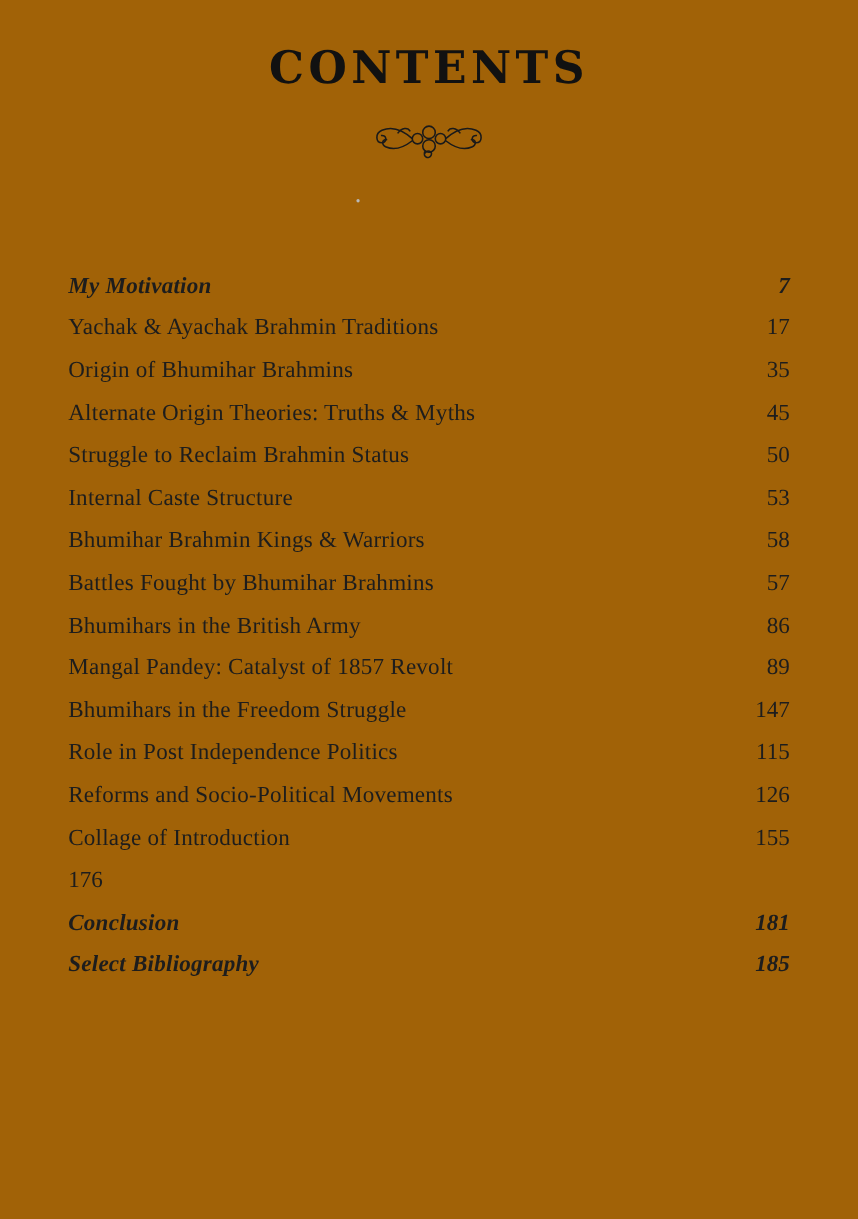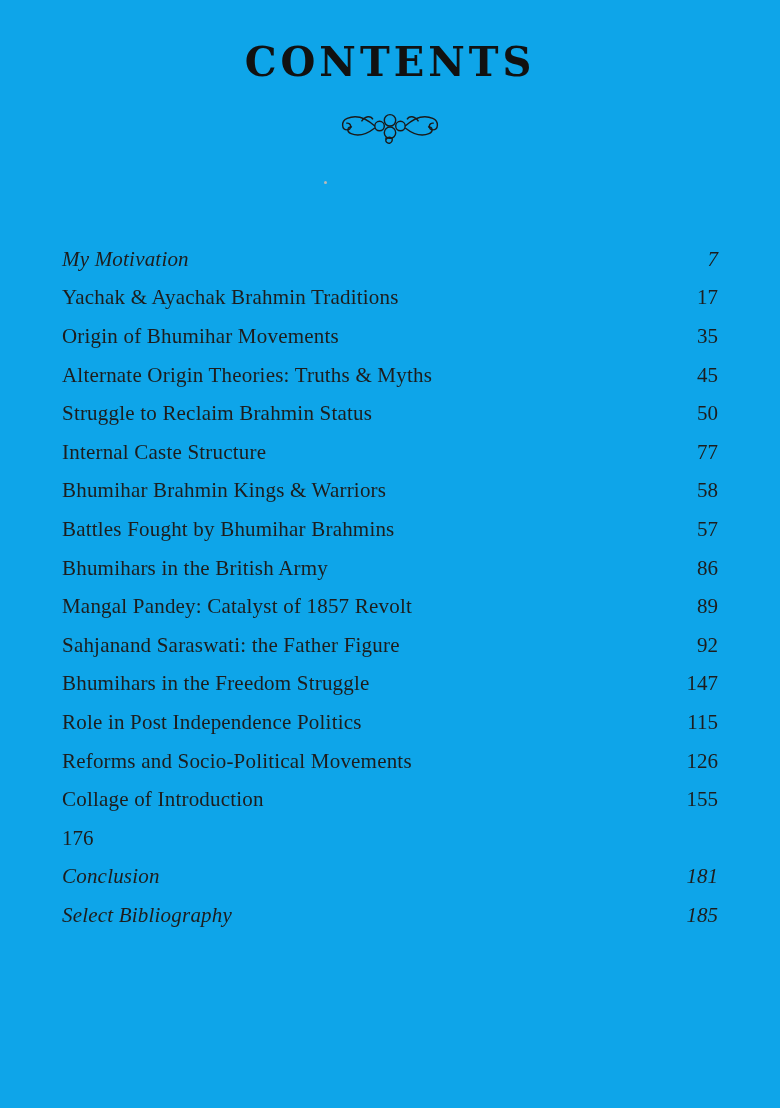--- a/index.html
+++ b/index.html
@@ -4,21 +4,21 @@
 <style>
   html, body {
     margin: 0;
     padding: 0;
     background: #ffffff;
   }
   .page {
     position: relative;
     width: 780px;
     height: 1108px;
-    background: #0ea5e9;
+    background: #a16207;
     overflow: hidden;
     font-family: "Liberation Serif", "DejaVu Serif", serif;
     color: #1d1d1d;
   }
   .title {
     position: absolute;
     top: 38px;
     left: 0;
     width: 100%;
     margin: 0;
@@ -66,20 +66,21 @@
   }
   .toc .label {
     letter-spacing: 0.2px;
   }
   .toc .pagenum {
     text-align: right;
   }
   .section-front li,
   .section-back li {
     font-style: italic;
+    font-weight: bold;
   }
   .section-chapters {
     margin-top: 28px;
   }
   .section-back {
     margin-top: 19px;
   }
 </style>
 </head>
 <body>
@@ -120,37 +121,37 @@
       </ul>
 
     <ul class="section-chapters">
 
         <li class="row">
           <span class="label">Yachak &amp; Ayachak Brahmin Traditions</span>
           <span class="pagenum">17</span>
         </li>
 
         <li class="row">
-          <span class="label">Origin of Bhumihar Movements</span>
+          <span class="label">Origin of Bhumihar Brahmins</span>
           <span class="pagenum">35</span>
         </li>
 
         <li class="row">
           <span class="label">Alternate Origin Theories: Truths &amp; Myths</span>
           <span class="pagenum">45</span>
         </li>
 
         <li class="row">
           <span class="label">Struggle to Reclaim Brahmin Status</span>
           <span class="pagenum">50</span>
         </li>
 
         <li class="row">
           <span class="label">Internal Caste Structure</span>
-          <span class="pagenum">77</span>
+          <span class="pagenum">53</span>
         </li>
 
         <li class="row">
           <span class="label">Bhumihar Brahmin Kings &amp; Warriors</span>
           <span class="pagenum">58</span>
         </li>
 
         <li class="row">
           <span class="label">Battles Fought by Bhumihar Brahmins</span>
           <span class="pagenum">57</span>
@@ -159,24 +160,20 @@
         <li class="row">
           <span class="label">Bhumihars in the British Army</span>
           <span class="pagenum">86</span>
         </li>
 
         <li class="row">
           <span class="label">Mangal Pandey: Catalyst of 1857 Revolt</span>
           <span class="pagenum">89</span>
         </li>
 
-        <li class="row">
-          <span class="label">Sahjanand Saraswati: the Father Figure</span>
-          <span class="pagenum">92</span>
-        </li>
 
         <li class="row">
           <span class="label">Bhumihars in the Freedom Struggle</span>
           <span class="pagenum">147</span>
         </li>
 
         <li class="row">
           <span class="label">Role in Post Independence Politics</span>
           <span class="pagenum">115</span>
         </li>

